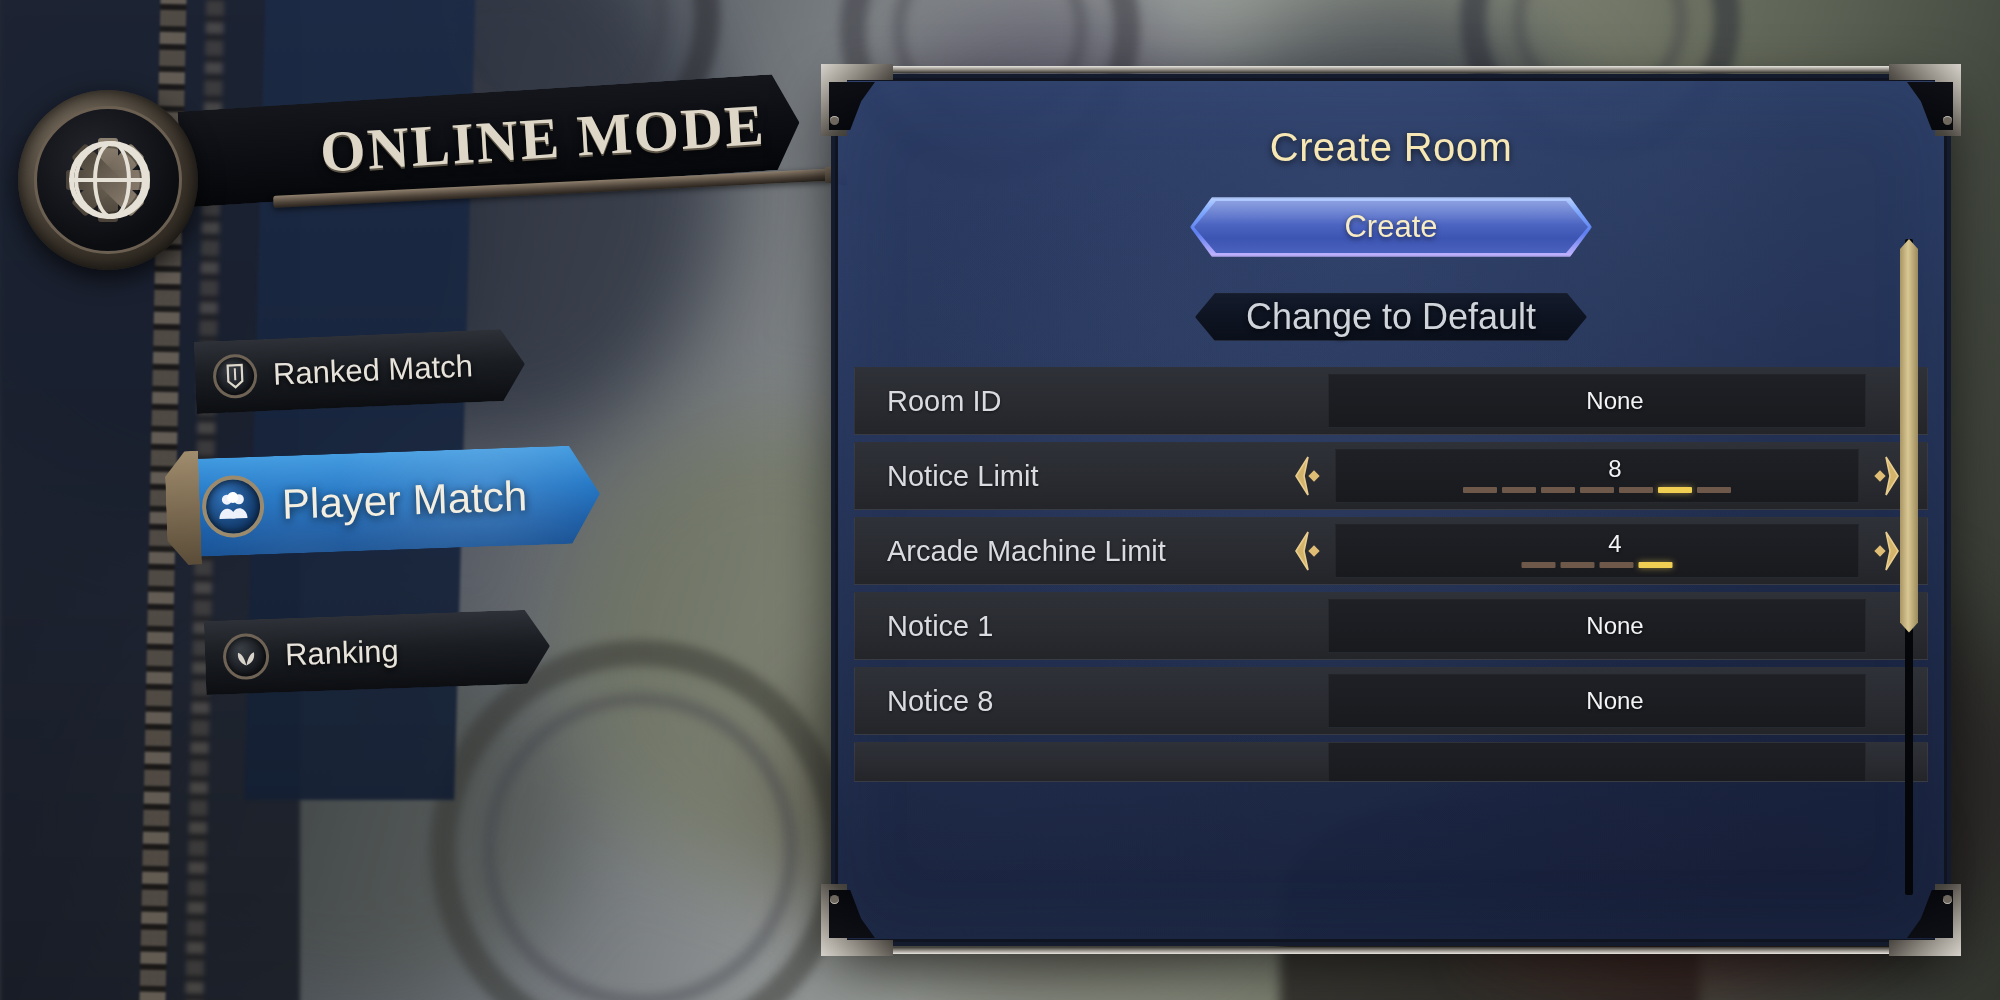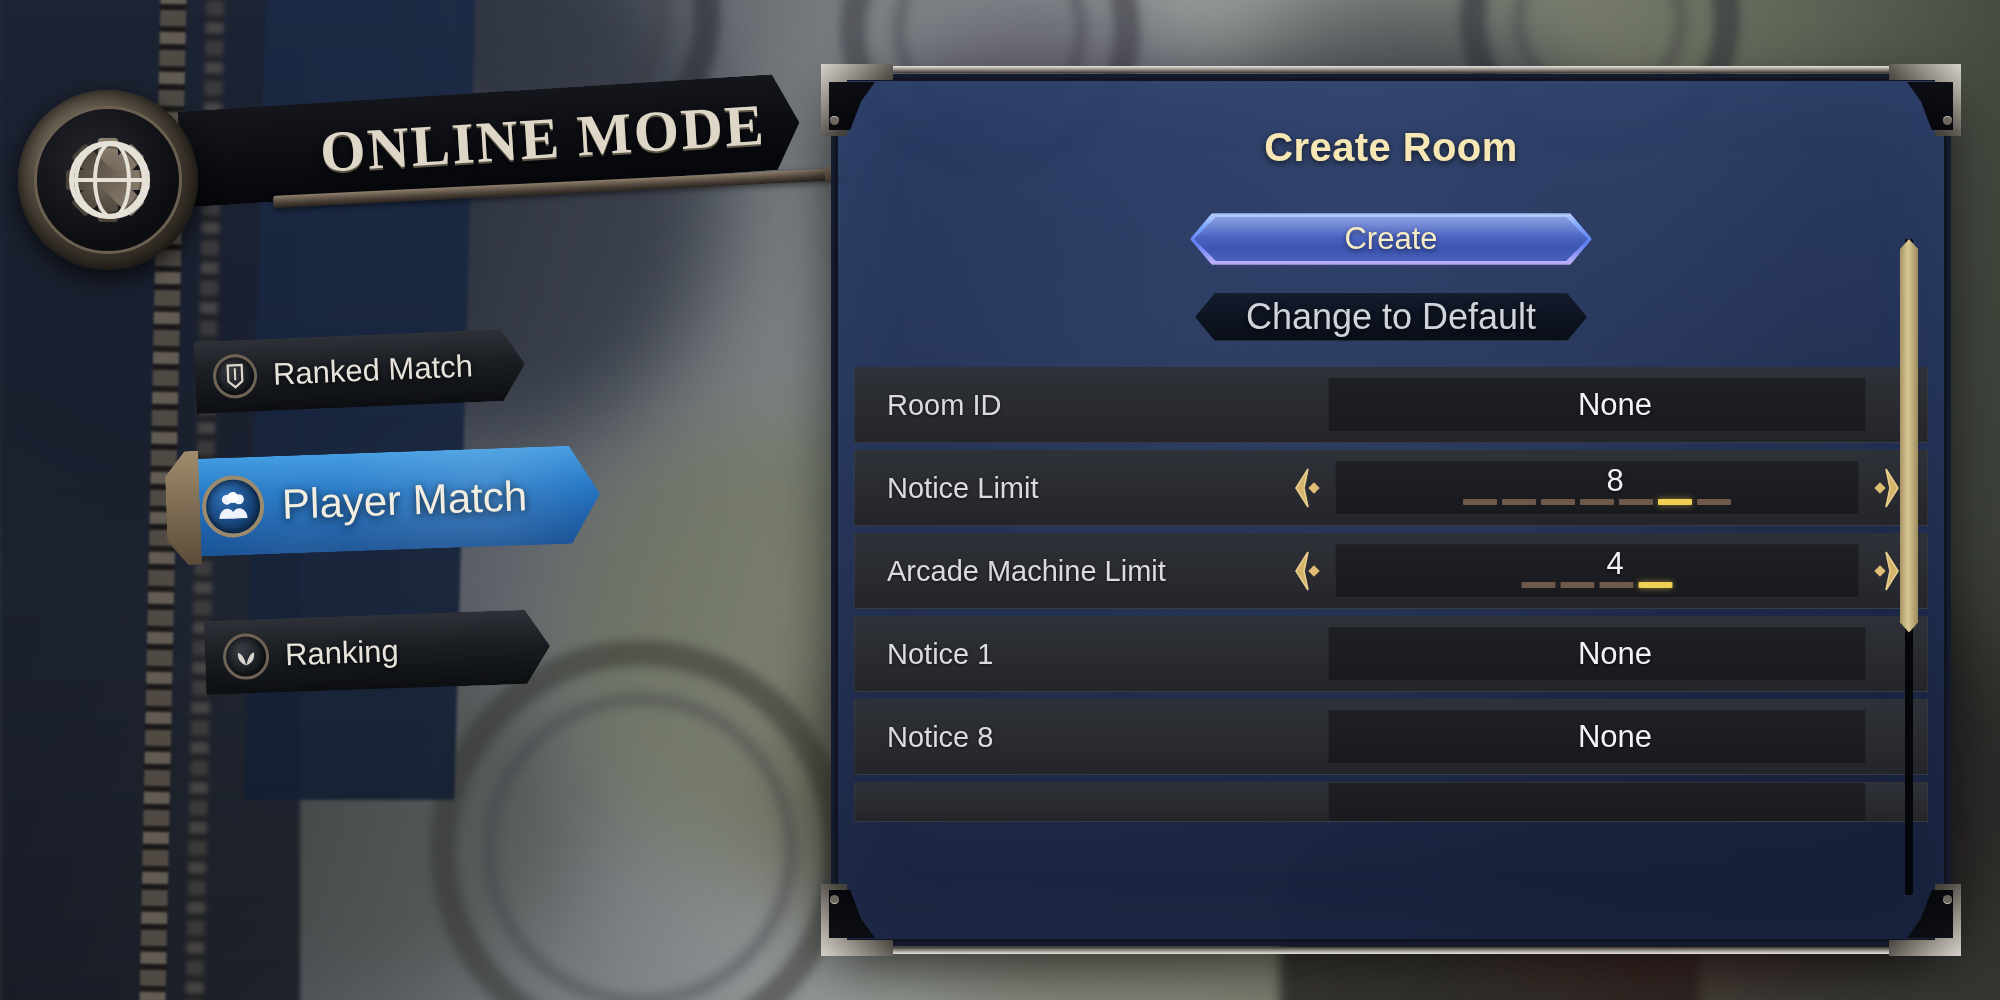--- a/index.html
+++ b/index.html
@@ -283,30 +283,30 @@
   }
   .panel-bottom-rail {
     position:absolute; left:58px; right:58px; bottom:-2px; height:7px;
     background:linear-gradient(180deg,#3a3732,#8d8880 45%,#e9e6e0);
   }
 
   
   #panel-title {
     position:absolute; left:0; right:0; top:44px;
     text-align:center;
-    font-size:40px; font-weight:700;
+    font-size:40px; font-weight:400;
     color:#f6e7b4;
     text-shadow:0 2px 6px rgba(0,0,0,.65);
     letter-spacing:.4px;
   }
 
   
   #btn-create {
-    position:absolute; left:50%; top:136px; transform:translateX(-50%);
-    width:394px; height:44px;
+    position:absolute; left:50%; top:120px; transform:translateX(-50%);
+    width:394px; height:52px;
     cursor:pointer;
   }
   .btn-create-glow {
     position:absolute; inset:-4px;
     background:linear-gradient(180deg,#bcd2ff,#7ea8ff 25%,#5d7ef0 60%,#c9b6ff 100%);
     clip-path:polygon(0 50%, 22px 0, calc(100% - 22px) 0, 100% 50%, calc(100% - 22px) 100%, 22px 100%);
     filter:blur(1px);
   }
   .btn-create-face {
     position:absolute; inset:0;
@@ -340,21 +340,21 @@
     z-index:3;
   }
 
   
   #settings-list {
     position:absolute; left:16px; right:16px; top:286px; bottom:14px;
     overflow:hidden;
   }
   .srow {
     position:relative;
-    height:76px; margin-bottom:7px;
+    height:68px; margin-bottom:7px;
     background:linear-gradient(180deg,#2f3138 0%, #292b31 55%, #232529 100%);
     border:1px solid rgba(130,140,160,.13);
     display:flex; align-items:center;
   }
   .srow-label {
     flex:0 0 auto; margin-left:32px;
     font-size:29px; color:#d9dbe0;
     text-shadow:0 1px 3px rgba(0,0,0,.6);
     white-space:nowrap;
   }
@@ -364,21 +364,21 @@
   }
   .value-field {
     position:relative;
     width:538px; height:54px;
     background:linear-gradient(180deg,#1f2025,#191a1e);
     border:1px solid rgba(120,130,150,.10);
     display:flex; align-items:center; justify-content:center;
     cursor:pointer;
   }
   .value-text {
-    font-size:31px; color:#f2f3f5;
+    font-size:24px; color:#f2f3f5;
     text-shadow:0 1px 3px rgba(0,0,0,.7);
     margin-left:36px;
   }
   .value-text.num { transform:translateY(-7px); }
 
   
   .arrow {
     position:relative; width:40px; height:46px;
     flex:0 0 auto; cursor:pointer;
     display:flex; align-items:center; justify-content:center;

